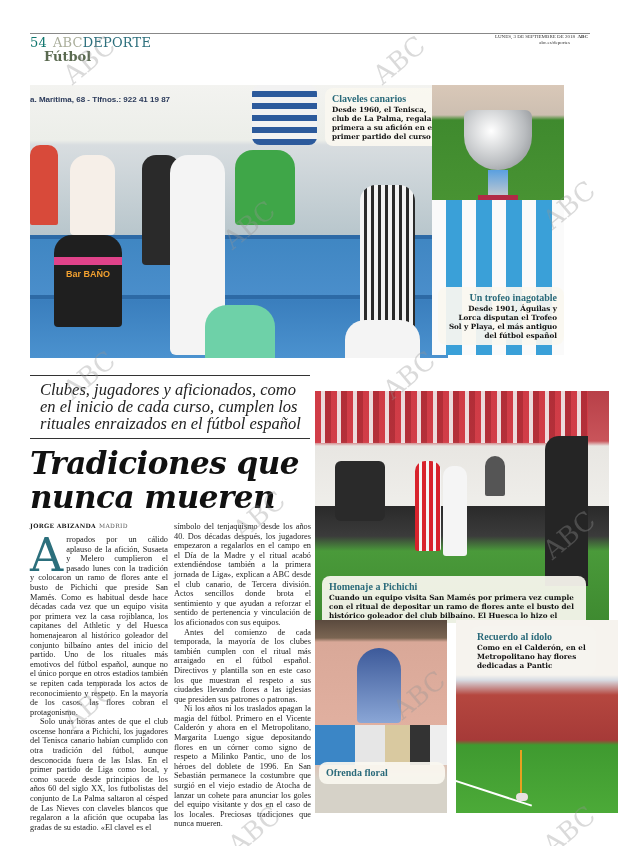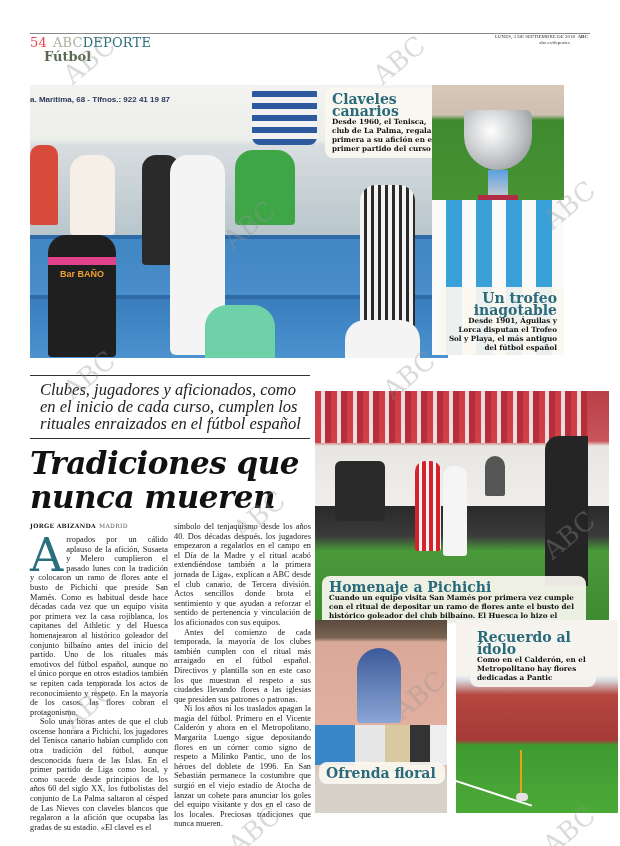--- a/index.html
+++ b/index.html
@@ -1,29 +1,29 @@
 <!DOCTYPE html>
 <html><head>
 <meta charset="utf-8">
 <style>
   html,body{margin:0;padding:0;background:#fff;}
   body{width:620px;height:846px;position:relative;overflow:hidden;font-family:"DejaVu Serif",serif;color:#1a1a1a;}
   .abs{position:absolute;}
   
   .topline{left:30px;top:33px;width:560px;height:1px;background:#888;}
   .hdr-left{left:30px;top:35px;font-size:13px;letter-spacing:0.2px;white-space:nowrap;}
-  .hdr-left .num{color:#ef4444;}
+  .hdr-left .num{color:#0f766e;}
   .hdr-left .abc{color:#a9ad9a;margin-left:6px;}
   .hdr-left .sec{color:#2c6f7c;}
   .hdr-sub{left:44px;top:49px;font-size:13px;font-weight:bold;color:#5a6a50;}
   .hdr-right{right:32px;top:34px;text-align:right;font-size:5px;line-height:6px;color:#333;font-family:"Liberation Serif",serif;}
   
   .photo{overflow:hidden;}
   .cap{background:rgba(250,248,240,0.93);border-radius:8px;padding:5px 7px;font-family:"DejaVu Serif",serif;}
-  .cap .ct{color:#2a6a7a;font-weight:bold;font-size:14px;line-height:12px;}
+  .cap .ct{color:#2a6a7a;font-weight:bold;font-size:10px;line-height:12px;font-family:Liberation Serif, serif;}
   .cap .cb{font-weight:bold;font-size:7.2px;line-height:9px;color:#111;}
   
   .deckline{left:30px;width:280px;height:1px;background:#333;}
   .deck{left:40px;top:381px;width:270px;font-family:"Liberation Serif",serif;font-style:italic;font-size:16.5px;line-height:17px;color:#222;}
   .headline{left:30px;top:446px;width:285px;font-family:"DejaVu Serif",serif;font-style:italic;font-weight:bold;font-size:31px;line-height:34px;letter-spacing:-0.5px;color:#111;}
   .byline{left:30px;top:522px;font-size:6px;font-weight:bold;letter-spacing:0.3px;font-family:"DejaVu Serif",serif;}
   .byline .city{font-weight:normal;color:#555;margin-left:3px;}
   .col{font-family:"Liberation Serif",serif;font-size:8.3px;line-height:9.6px;text-align:justify;color:#222;}
   .col p{margin:0;text-indent:10px;}
   .col p.first{text-indent:0;}
@@ -49,21 +49,21 @@
   <div class="abs" style="left:0;top:150px;width:418px;height:4px;background:#2d6aa6;"></div>
   <div class="abs" style="left:0;top:210px;width:418px;height:4px;background:#2d6aa6;"></div>
 
   <div class="abs" style="left:0;top:60px;width:28px;height:80px;background:#d84a3a;border-radius:10px 10px 2px 2px;"></div>
   <div class="abs" style="left:40px;top:70px;width:45px;height:80px;background:#f6efe8;border-radius:16px 16px 4px 4px;"></div>
   <div class="abs" style="left:112px;top:70px;width:38px;height:110px;background:#2a2a2a;border-radius:14px 14px 4px 4px;"></div>
   <div class="abs" style="left:140px;top:70px;width:55px;height:200px;background:#f4f4f4;border-radius:18px 18px 6px 6px;"></div>
   <div class="abs" style="left:205px;top:65px;width:60px;height:75px;background:#3fa648;border-radius:18px 18px 4px 4px;"></div>
   <div class="abs" style="left:222px;top:0;width:65px;height:60px;background:repeating-linear-gradient(#f2f2f2 0 6px,#2c5a9c 6px 12px);border-radius:8px;"></div>
   <div class="abs" style="left:330px;top:100px;width:55px;height:150px;background:repeating-linear-gradient(90deg,#f3f3f3 0 4px,#2a2a2a 4px 7px);border-radius:16px 16px 6px 6px;"></div>
-  <div class="abs" style="left:18px;top:150px;width:68px;height:122px;background:#1f1f1f;border-radius:18px 18px 4px 4px;">
+  <div class="abs" style="left:24px;top:150px;width:68px;height:92px;background:#1f1f1f;border-radius:18px 18px 4px 4px;">
     <div style="margin-top:22px;height:8px;background:#e0438a;"></div>
     <div style="text-align:center;color:#f0a030;font-size:9px;font-weight:bold;font-family:'Liberation Sans',sans-serif;line-height:10px;margin-top:4px;">Bar BAÑO</div>
   </div>
   <div class="abs" style="left:175px;top:220px;width:70px;height:53px;background:#6ed1a8;border-radius:22px 22px 0 0;"></div>
   <div class="abs" style="left:315px;top:235px;width:75px;height:38px;background:#f4f4f4;border-radius:20px 20px 0 0;"></div>
   <div class="abs cap" style="left:295px;top:3px;width:112px;">
     <div class="ct">Claveles canarios</div>
     <div class="cb">Desde 1960, el Tenisca, club de La Palma, regala primera a su afición en el primer partido del curso</div>
   </div>
 </div>

